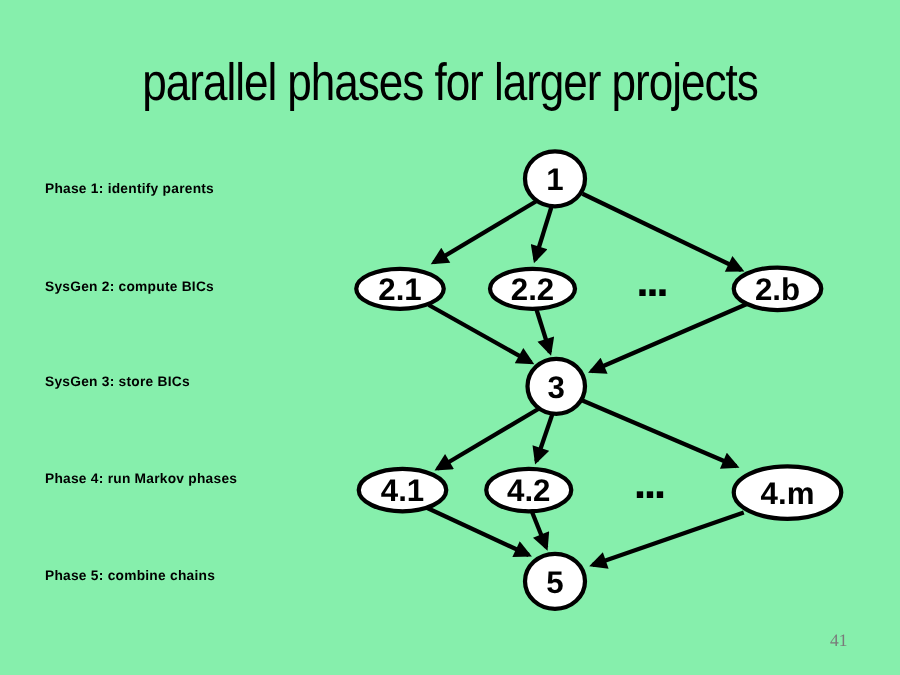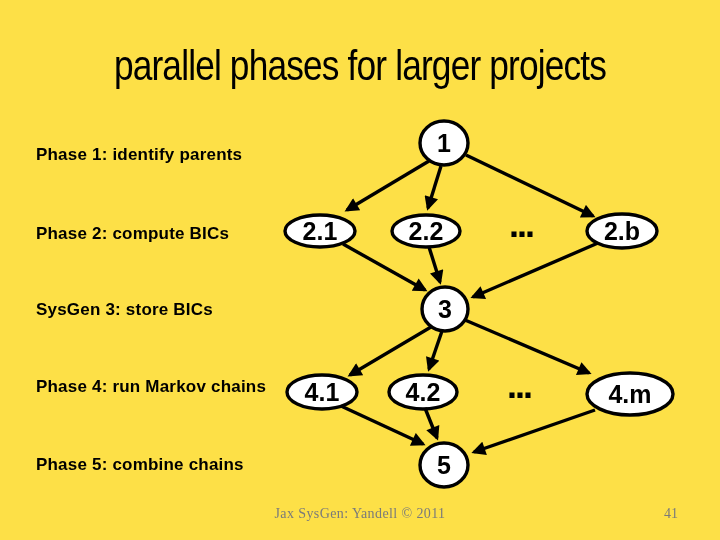--- a/index.html
+++ b/index.html
@@ -1,26 +1,26 @@
 <!DOCTYPE html>
 <html><head>
 <meta charset="utf-8">
 <style>
   html,body{margin:0;padding:0;background:#fff;}
   .slide{
-    position:relative;width:720px;height:540px;background:#fde047;
+    position:relative;width:720px;height:540px;background:#86efac;
     overflow:hidden;font-family:"Liberation Sans",sans-serif;color:#000;
   }
   .title{
     position:absolute;top:42px;left:0;width:720px;text-align:center;
     font-size:42px;font-weight:400;white-space:nowrap;color:#000;
     transform:scaleX(0.84);transform-origin:50% 50%;letter-spacing:-1px;
   }
   .phase{
-    position:absolute;left:36px;font-size:17px;font-weight:700;
+    position:absolute;left:36px;font-size:11px;font-weight:700;
     white-space:nowrap;letter-spacing:0.2px;color:#000;
   }
   .phase-1{top:145px}
   .phase-2{top:224px}
   .phase-3{top:300px}
   .phase-4{top:377px}
   .phase-5{top:455px}
   svg.diagram{position:absolute;left:0;top:0;width:720px;height:540px;}
   .edge{stroke:#000;stroke-width:3.4;fill:none;}
   .node{fill:#ffffff;stroke:#000;stroke-width:3.4;}
@@ -37,23 +37,23 @@
 </style>
 </head>
 <body>
 
 <div class="slide">
 
   <div class="title">parallel phases for larger projects</div>
 
   <div>
     <div class="phase phase-1">Phase 1: identify parents</div>
-    <div class="phase phase-2">Phase 2: compute BICs</div>
+    <div class="phase phase-2">SysGen 2: compute BICs</div>
     <div class="phase phase-3">SysGen 3: store BICs</div>
-    <div class="phase phase-4">Phase 4: run Markov chains</div>
+    <div class="phase phase-4">Phase 4: run Markov phases</div>
     <div class="phase phase-5">Phase 5: combine chains</div>
   </div>
 
   <svg class="diagram" viewBox="0 0 720 540" aria-hidden="true">
     <defs>
       <marker id="arrow" viewBox="0 0 10 10" refX="8" refY="5" markerUnits="userSpaceOnUse" markerWidth="16" markerHeight="14" orient="auto">
         <path d="M0,0 L10,5 L0,10 z" fill="#000"></path>
       </marker>
     </defs>
 
@@ -86,16 +86,15 @@
     <text class="dots" x="521" y="237">...</text>
     <text class="node-label" x="622" y="240">2.b</text>
     <text class="node-label" x="445" y="318">3</text>
     <text class="node-label" x="322" y="401">4.1</text>
     <text class="node-label" x="423" y="401">4.2</text>
     <text class="dots" x="519" y="398">...</text>
     <text class="node-label" x="630" y="403">4.m</text>
     <text class="node-label" x="444" y="474">5</text>
   </svg>
 
-  <div class="footer-credit">Jax SysGen: Yandell © 2011</div>
   <div class="footer-page">41</div>
 
 </div>
 
 </body></html>

